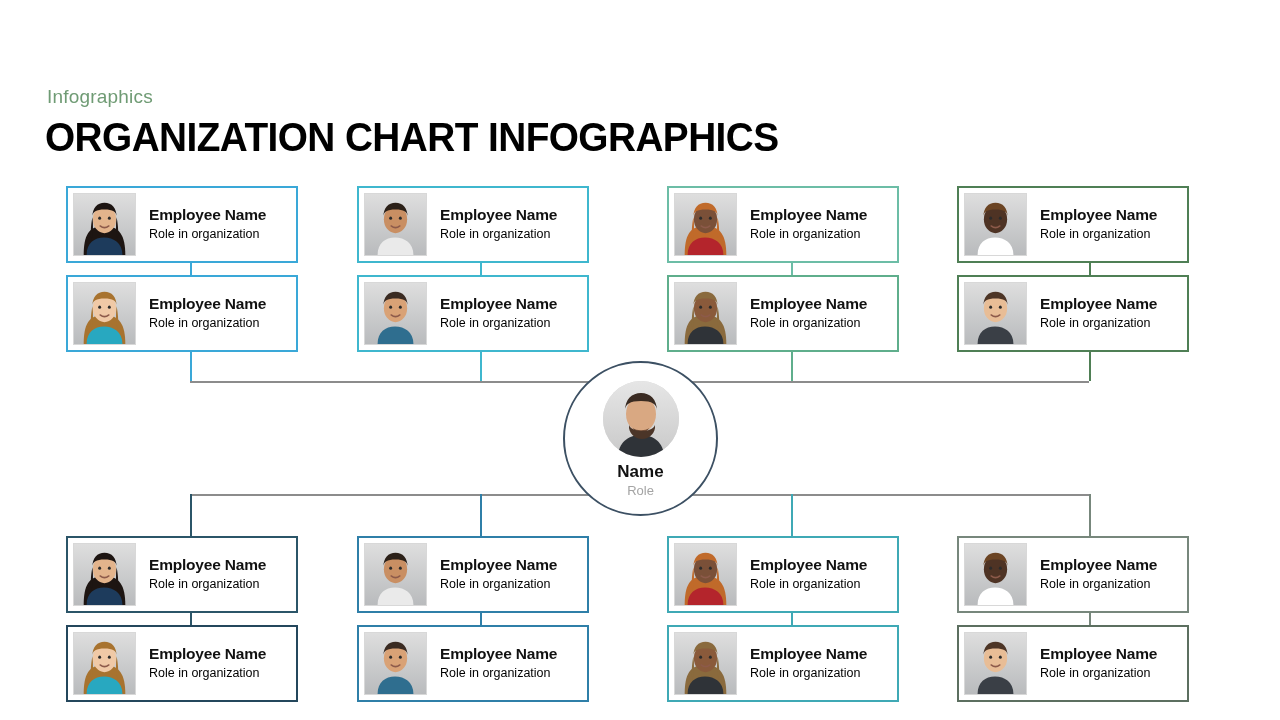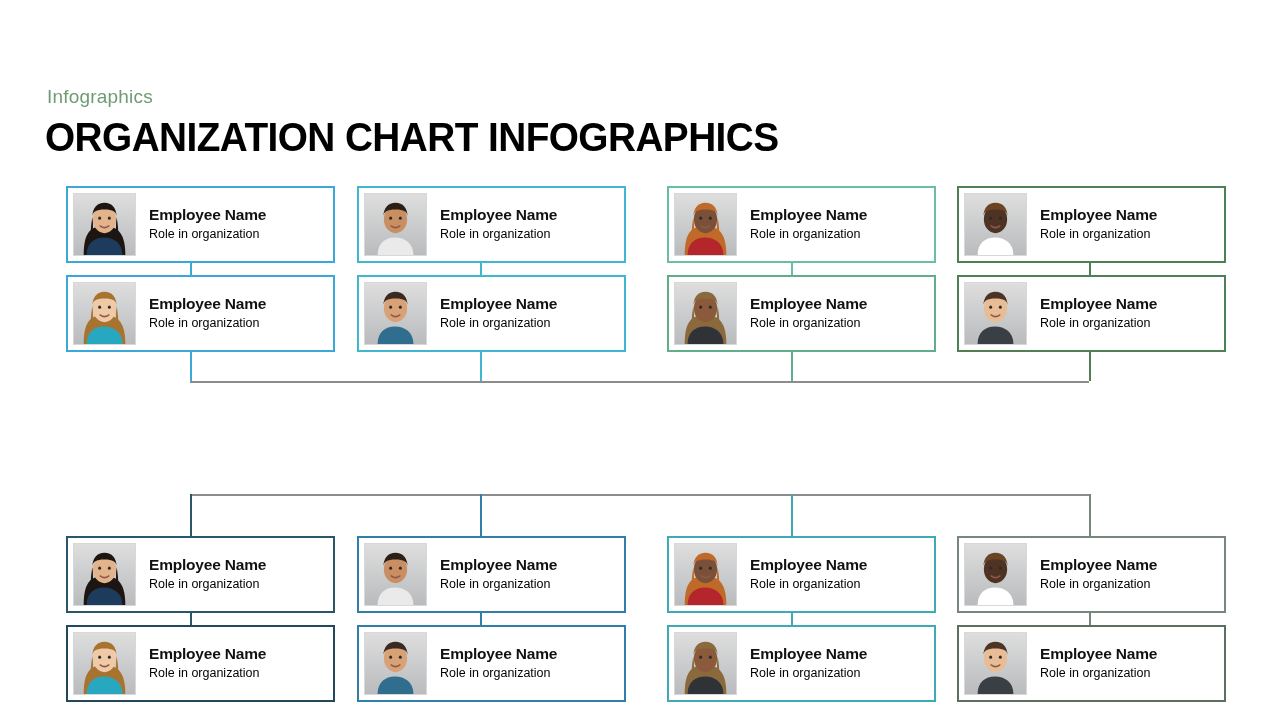--- a/index.html
+++ b/index.html
@@ -48,21 +48,21 @@
   
   .line-h, .line-v {
     position: absolute;
     background: #8c8c8c;
   }
 
   
   .card {
     position: absolute;
     box-sizing: border-box;
-    width: 269px;
+    width: 232px;
     height: 77px;
     background: #ffffff;
     border: 2px solid #3aa8d8;
     display: flex;
     align-items: center;
   }
   .card .thumb {
     width: 63px;
     height: 63px;
     margin-left: 5px;
@@ -558,14 +558,34 @@
     <path d="M27 33q4.5 3.5 9 0" stroke="#8d5a4a" stroke-width="1.6" fill="none" stroke-linecap="round"></path>
   </svg>
         </div>
         <div class="txt">
           <div class="nm">Employee Name</div>
           <div class="rl">Role in organization</div>
         </div>
       </div>
     </div>
 
+  <div id="center-node">
+    <div class="c-photo">
+      <svg viewBox="0 0 76 76" preserveAspectRatio="xMidYMid slice" aria-hidden="true">
+        <defs>
+          <linearGradient id="cbg" x1="0" y1="0" x2="0" y2="1">
+            <stop offset="0" stop-color="#e6e6e6"></stop>
+              <stop offset="1" stop-color="#c9c9c9"></stop>
+          </linearGradient>
+        </defs>
+        <rect width="76" height="76" fill="url(#cbg)"></rect>
+        <path d="M15 76c0-14 10-22 23-22s23 8 23 22z" fill="#2f3338"></path>
+        <ellipse cx="38" cy="33" rx="15" ry="18" fill="#d9a882"></ellipse>
+        <path d="M22 30c0-12 7-18 16-18s16 6 16 18c0-7-5-10-16-10s-16 3-16 10z" fill="#3a2b22"></path>
+        <path d="M30 47c3 3 13 3 16 0-2 6-14 6-16 0z" fill="#6e4c38"></path>
+        <path d="M26 44c3 8 23 8 26 0 1 8-6 14-13 14s-14-6-13-14z" fill="#4b3528"></path>
+      </svg>
+    </div>
+    <div class="c-name">Name</div>
+    <div class="c-role">Role</div>
+  </div>
 
 </div>
 
 </body></html>

